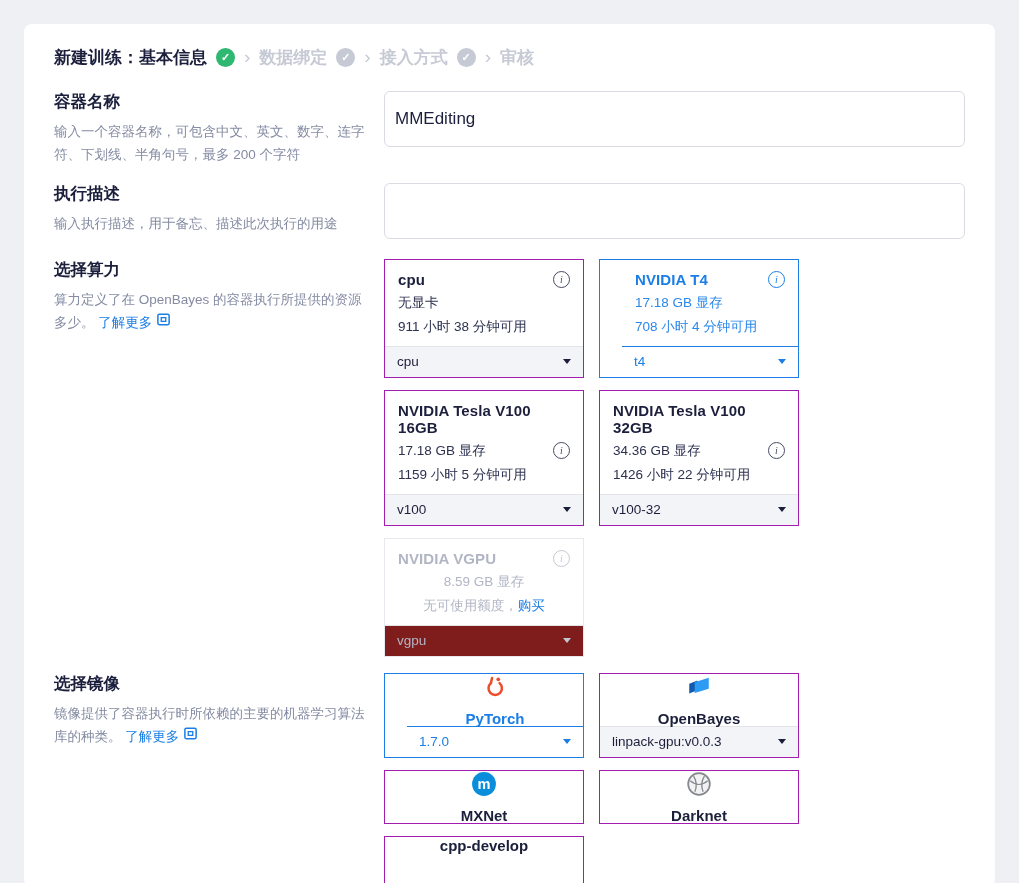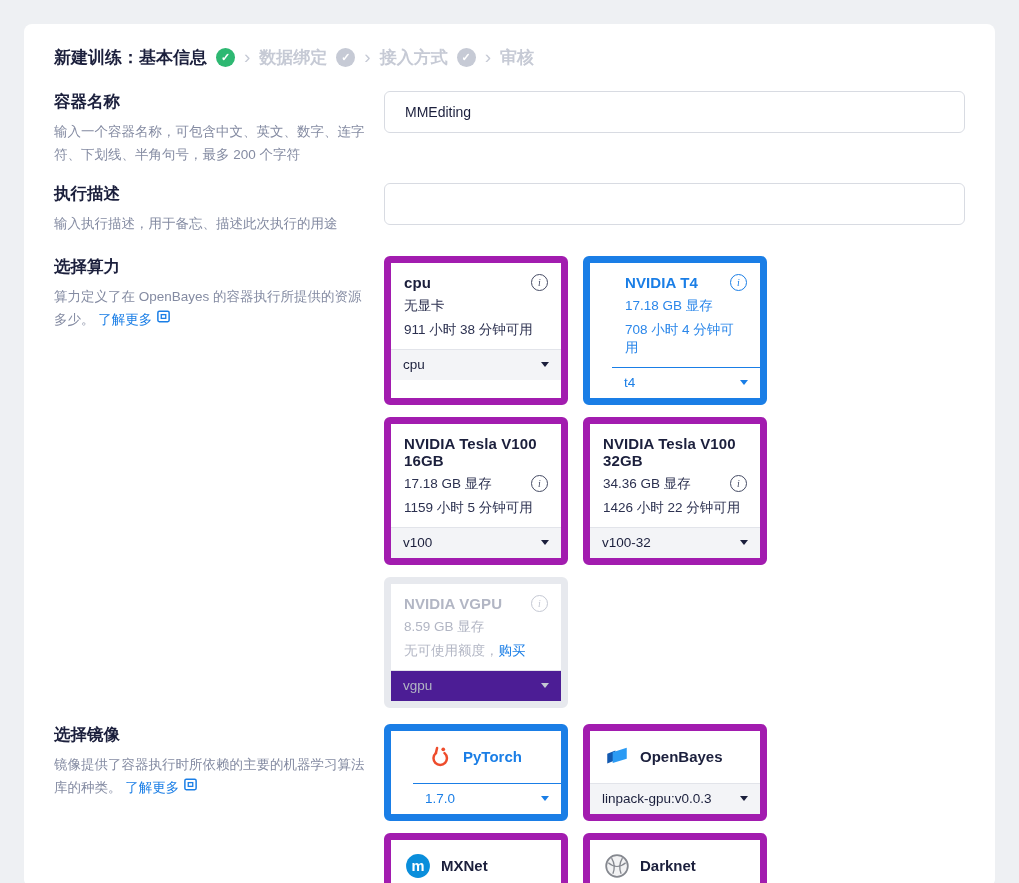--- a/index.html
+++ b/index.html
@@ -28,28 +28,28 @@
 
   
   .form-row { display:flex; margin-bottom:16px; }
   .left-col { width:315px; flex:none; margin-right:15px; }
   .right-col { flex:1; min-width:0; }
   .section-title { font-size:16.5px; font-weight:bold; color:#1b1f3c; margin:0 0 8px 0; }
   .section-desc { font-size:13.5px; color:#848ba2; line-height:1.7; }
   .learn-more { color:#1a7ee6; text-decoration:none; display:inline-flex; align-items:flex-start; gap:4px; font-size:13.5px; }
 
   .text-input {
-    width:100%; height:42px; border:1px solid #d8dbe2; border-radius:6px;
-    padding:0 20px; font-size:14px; color:#1b1f3c; outline:none;
+    width:100%; height:56px; border:1px solid #d8dbe2; border-radius:6px;
+    padding:0 10px; font-size:17px; color:#1b1f3c; outline:none;
     font-family:"Liberation Sans", sans-serif; background:#fff;
   }
 
   
   .card-grid { display:flex; flex-wrap:wrap; gap:12px 15px; }
-  .ccard { width:184px; border:7px solid #a21caf; border-radius:6px; background:#fff; overflow:hidden; }
+  .ccard { width:200px; border:1px solid #a21caf; border-radius:0; background:#fff; overflow:hidden; }
   .ccard-body { padding:11px 13px 10px 13px; }
   .row-flex { display:flex; justify-content:space-between; align-items:center; }
   .ccard-title { font-size:15px; font-weight:bold; color:#1b1f3c; letter-spacing:.1px; }
   .ccard-line { font-size:13.5px; color:#2c3150; margin-top:6px; }
   .info-icon { width:17px; height:17px; border:1.5px solid #454b64; border-radius:50%; flex:none;
                display:inline-flex; align-items:center; justify-content:center;
                font-size:10px; font-style:italic; font-family:"Liberation Serif", serif; color:#454b64; }
   .card-select { border-top:1px solid #e2e4ea; background:#f3f4f7; padding:7px 12px; height:31px;
                  display:flex; justify-content:space-between; align-items:center; font-size:13.5px; color:#1b1f3c; cursor:pointer; }
   .caret { width:0; height:0; border-left:4.5px solid transparent; border-right:4.5px solid transparent; border-top:5.5px solid #1b1f3c; }
@@ -57,28 +57,28 @@
   
   .ccard.selected { border-color:#1a7ee6;padding-left:22px; }
   .ccard.selected .ccard-title { color:#1a7ee6; }
   .ccard.selected .ccard-line { color:#2b87ea; }
   .ccard.selected .info-icon { border-color:#1a7ee6; color:#1a7ee6; }
   .ccard.selected .card-select { border-top-color:#1a7ee6; background:#fff; color:#1a7ee6;text-align:center; }
   .ccard.selected .caret { border-top-color:#1a7ee6; }
 
   .ccard.disabled { border-color:#e7e9ee; }
   .ccard.disabled .ccard-title { color:#b2b6c4; }
-  .ccard.disabled .ccard-line { color:#b2b6c4; }
+  .ccard.disabled .ccard-line { color:#b2b6c4;text-align:center; }
   .ccard.disabled .info-icon { border-color:#c4c8d3; color:#c4c8d3; }
-  .ccard.disabled .card-select { color:#b2b6c4; background:#4c1d95; }
+  .ccard.disabled .card-select { color:#b2b6c4; background:#7f1d1d; }
   .ccard.disabled .caret { border-top-color:#c4c8d3; }
   .buy-link { color:#1a7ee6; text-decoration:none;font-family:Liberation Serif, serif; }
 
   
-  .icard-head { height:52px; display:flex; align-items:center; gap:10px; padding:0 14px; }
+  .icard-head { height:52px; display:flex; align-items:center; gap:10px; padding:0 14px;flex-direction:column; }
   .icard-name { font-size:15px; font-weight:bold; color:#1b1f3c; }
   .ccard.selected .icard-name { color:#1a7ee6; }
   .logo { display:inline-flex; flex:none; }
 </style>
 </head>
 <body>
 
 <div class="page">
 
   <div class="breadcrumb">

